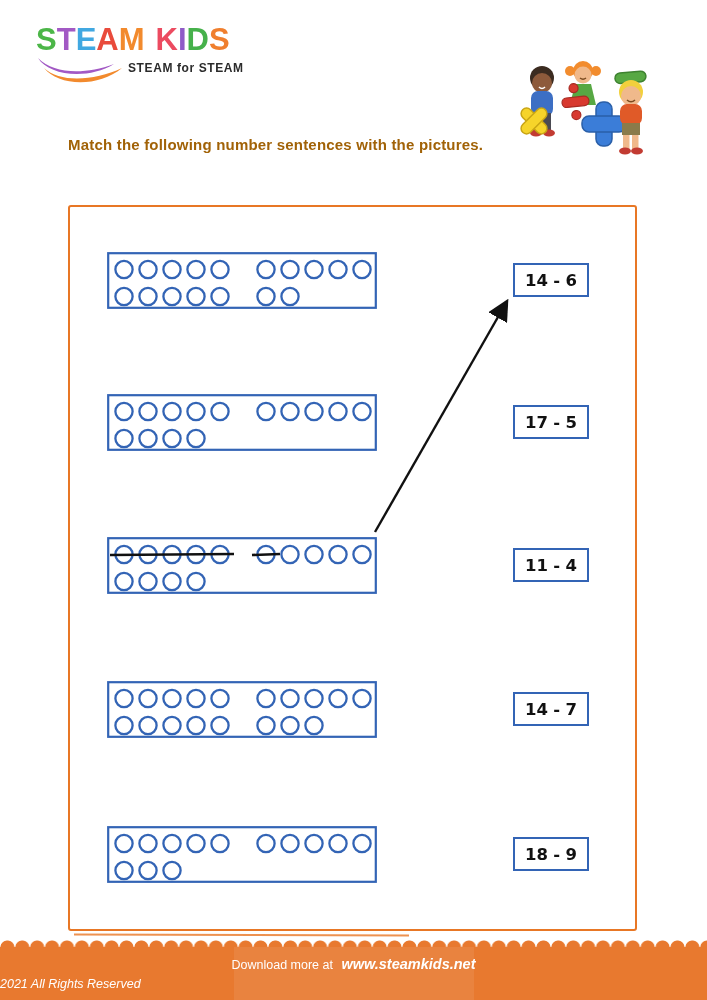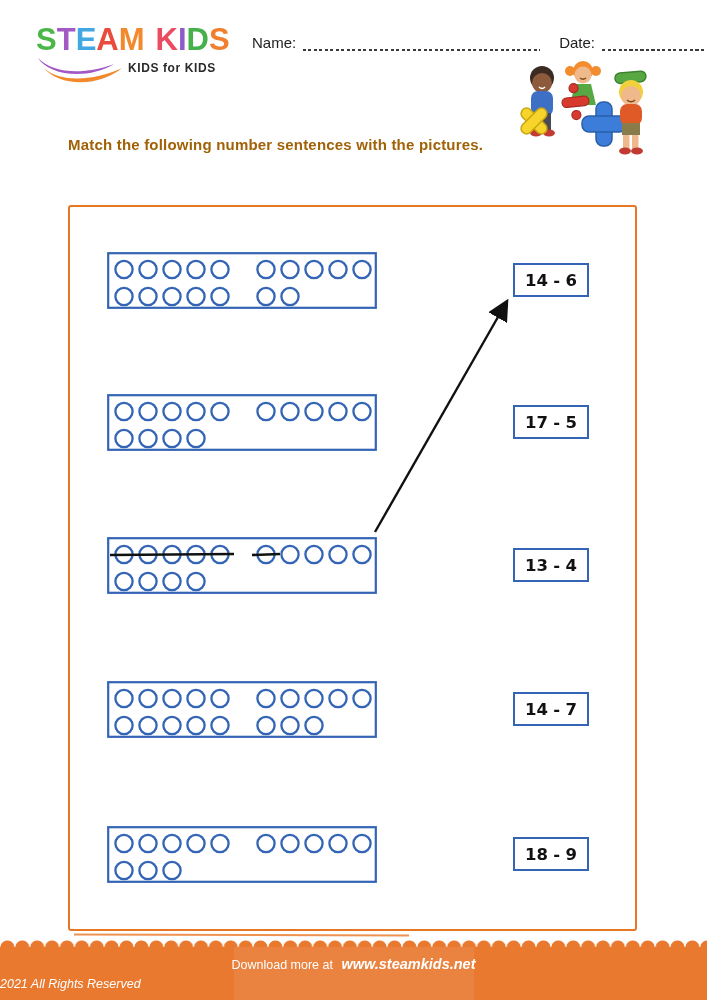--- a/index.html
+++ b/index.html
@@ -59,29 +59,23 @@
 <body>
 
 <div class="page">
 
   <div class="logo-block">
     <div class="brand-wordmark"><span style="color: rgb(76, 182, 72);">S</span><span style="color: rgb(162, 89, 196);">T</span><span style="color: rgb(65, 168, 225);">E</span><span style="color: rgb(233, 75, 60);">A</span><span style="color: rgb(242, 138, 45);">M</span><span class="gap" style="color: rgb(236, 75, 96);">K</span><span style="color: rgb(143, 91, 199);">I</span><span style="color: rgb(70, 177, 75);">D</span><span style="color: rgb(240, 127, 46);">S</span></div>
     <svg class="logo-swoosh" viewBox="0 0 90 26">
       <path d="M2,1 C18,17 48,18 78,7 C52,23 13,19 2,1 Z" fill="#A259C4"></path>
       <path d="M8,11 C24,26 58,24 86,11 C62,31 22,29 8,11 Z" fill="#F28A2D"></path>
     </svg>
-    <div class="logo-tagline">KIDS for KIDS</div>
+    <div class="logo-tagline">STEAM for STEAM</div>
   </div>
 
-  <div class="header-fields">
-    <span>Name:</span>
-    <span class="dash-line name-line"></span>
-    <span class="date-label">Date:</span>
-    <span class="dash-line date-line"></span>
-  </div>
 
 
   <div class="instruction">Match the following number sentences with the pictures.</div>
 
   <svg class="kids-illustration" viewBox="0 0 140 110">
 
     <circle cx="30" cy="20" r="12" fill="#3B2B20"></circle>
     <circle cx="30" cy="25" r="10" fill="#8D5A3B"></circle>
     <path d="M27,29 q3,3 6,0" stroke="#fff" stroke-width="1.6" fill="none"></path>
     <rect x="19" y="33" width="22" height="25" rx="7" fill="#3D6FC4"></rect>
@@ -194,21 +188,21 @@
           <circle cx="207" cy="17.5" r="8.6" fill="none" stroke="#3364B5" stroke-width="2.3"></circle>
           <circle cx="231" cy="17.5" r="8.6" fill="none" stroke="#3364B5" stroke-width="2.3"></circle>
           <circle cx="255" cy="17.5" r="8.6" fill="none" stroke="#3364B5" stroke-width="2.3"></circle>
           <line x1="145" y1="18" x2="173" y2="17" stroke="#111" stroke-width="2.6"></line>
           <circle cx="17" cy="44.5" r="8.6" fill="none" stroke="#3364B5" stroke-width="2.3"></circle>
           <circle cx="41" cy="44.5" r="8.6" fill="none" stroke="#3364B5" stroke-width="2.3"></circle>
           <circle cx="65" cy="44.5" r="8.6" fill="none" stroke="#3364B5" stroke-width="2.3"></circle>
           <circle cx="89" cy="44.5" r="8.6" fill="none" stroke="#3364B5" stroke-width="2.3"></circle>
         </svg>
       <div class="answer-box">
-        <span>13</span>
+        <span>11</span>
         <span>-</span>
         <span>4</span>
       </div>
     </div>
 
     <div class="ws-row" style="top:474px">
       <svg class="pic-svg" width="270" height="57">
           <rect x="1.2" y="1.2" width="267.6" height="54.6" fill="none" stroke="#3364B5" stroke-width="2.2"></rect>
           <circle cx="17" cy="17.5" r="8.6" fill="none" stroke="#3364B5" stroke-width="2.3"></circle>
           <circle cx="41" cy="17.5" r="8.6" fill="none" stroke="#3364B5" stroke-width="2.3"></circle>

